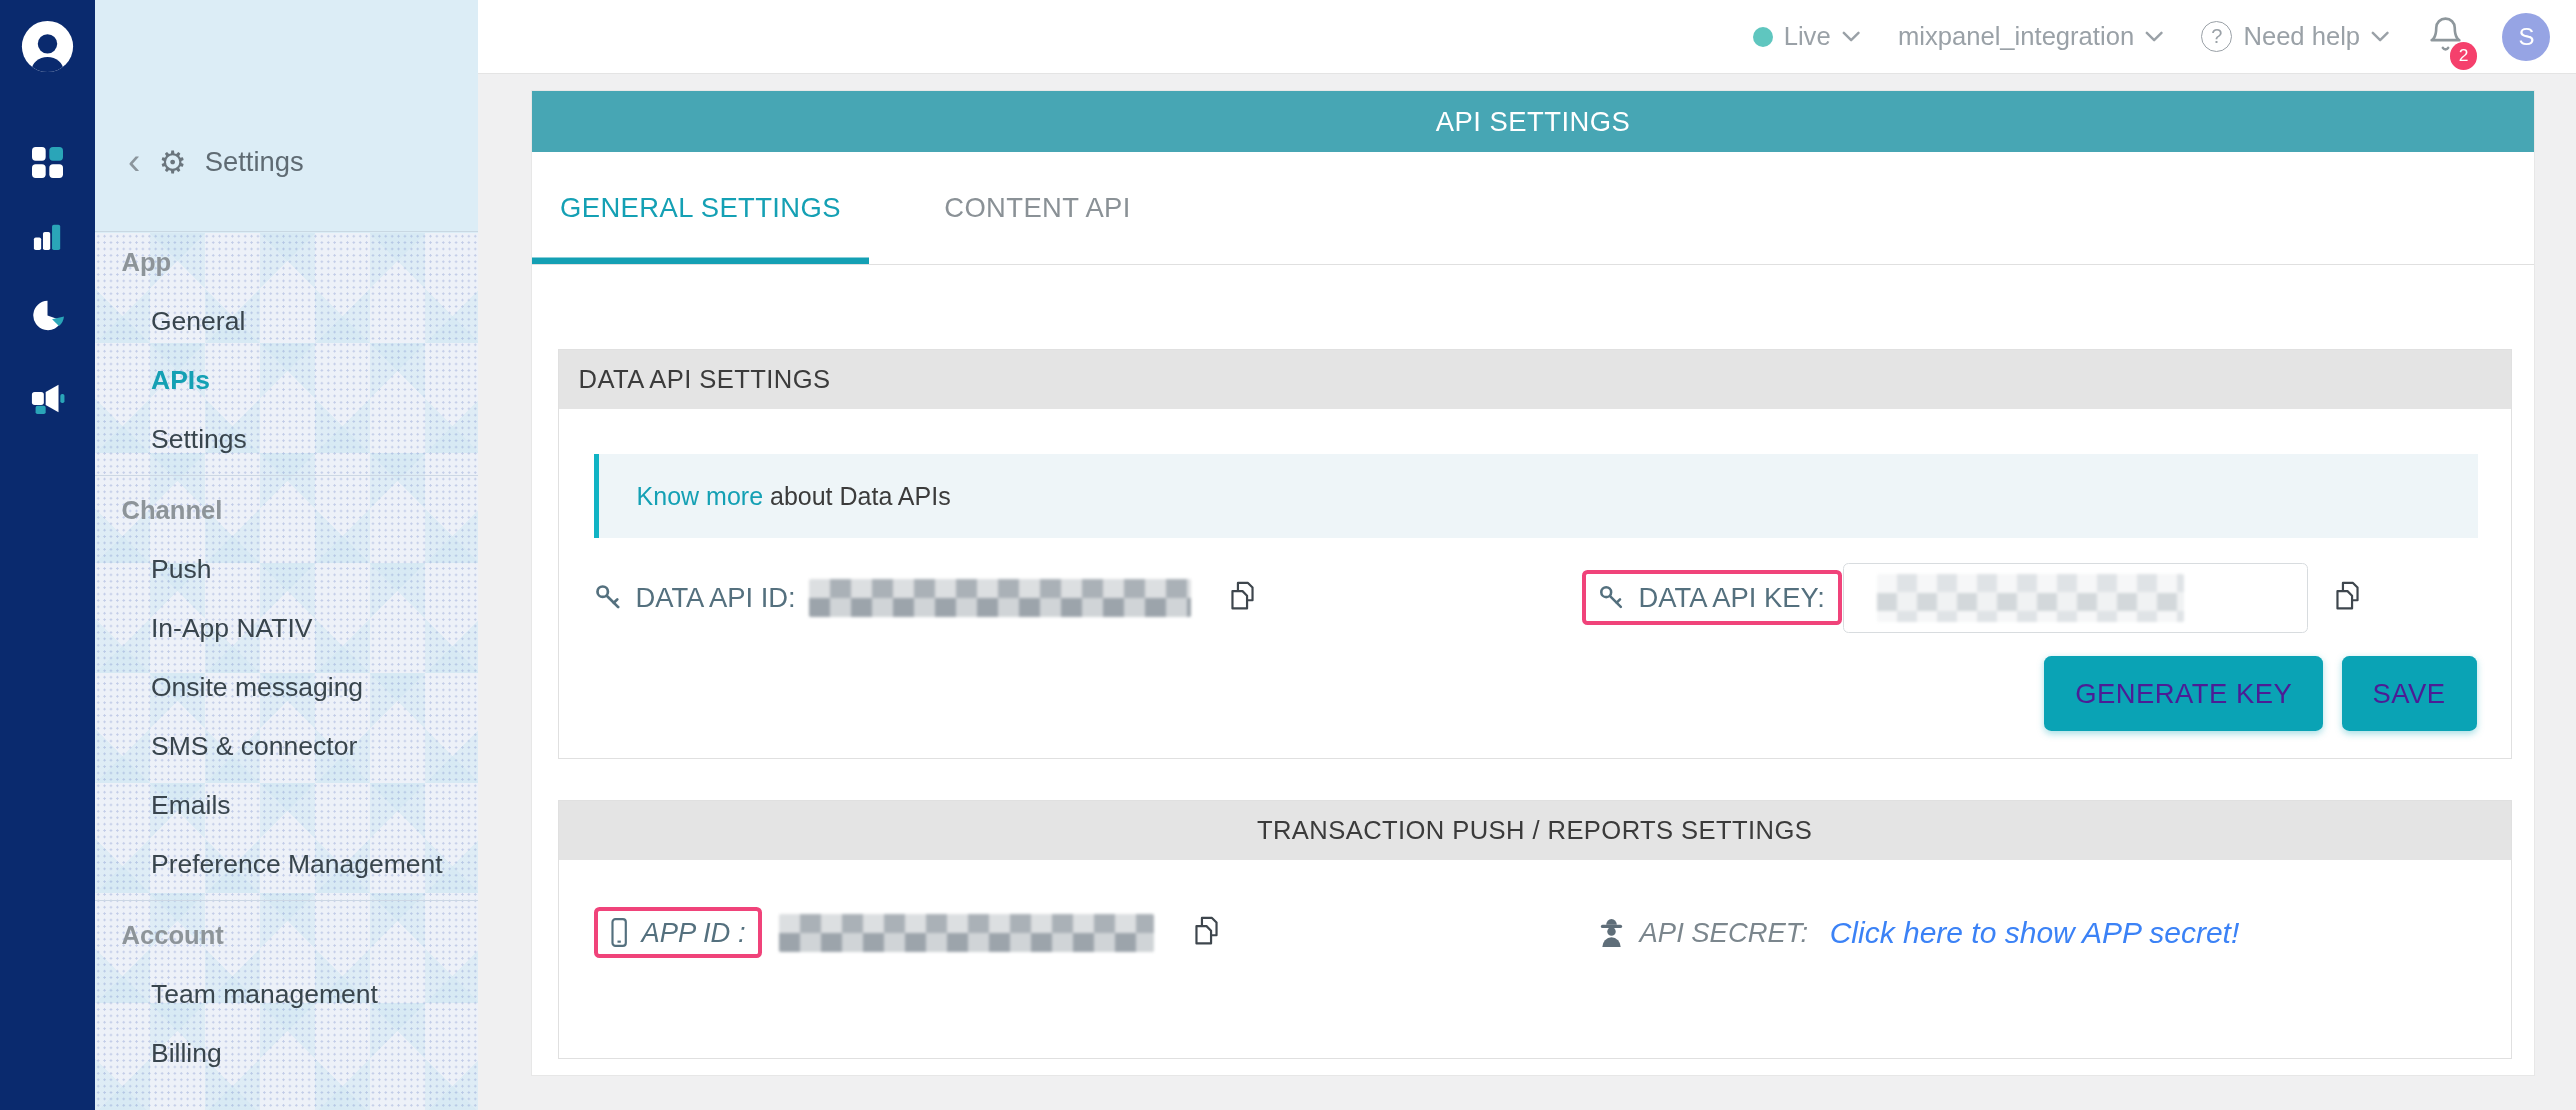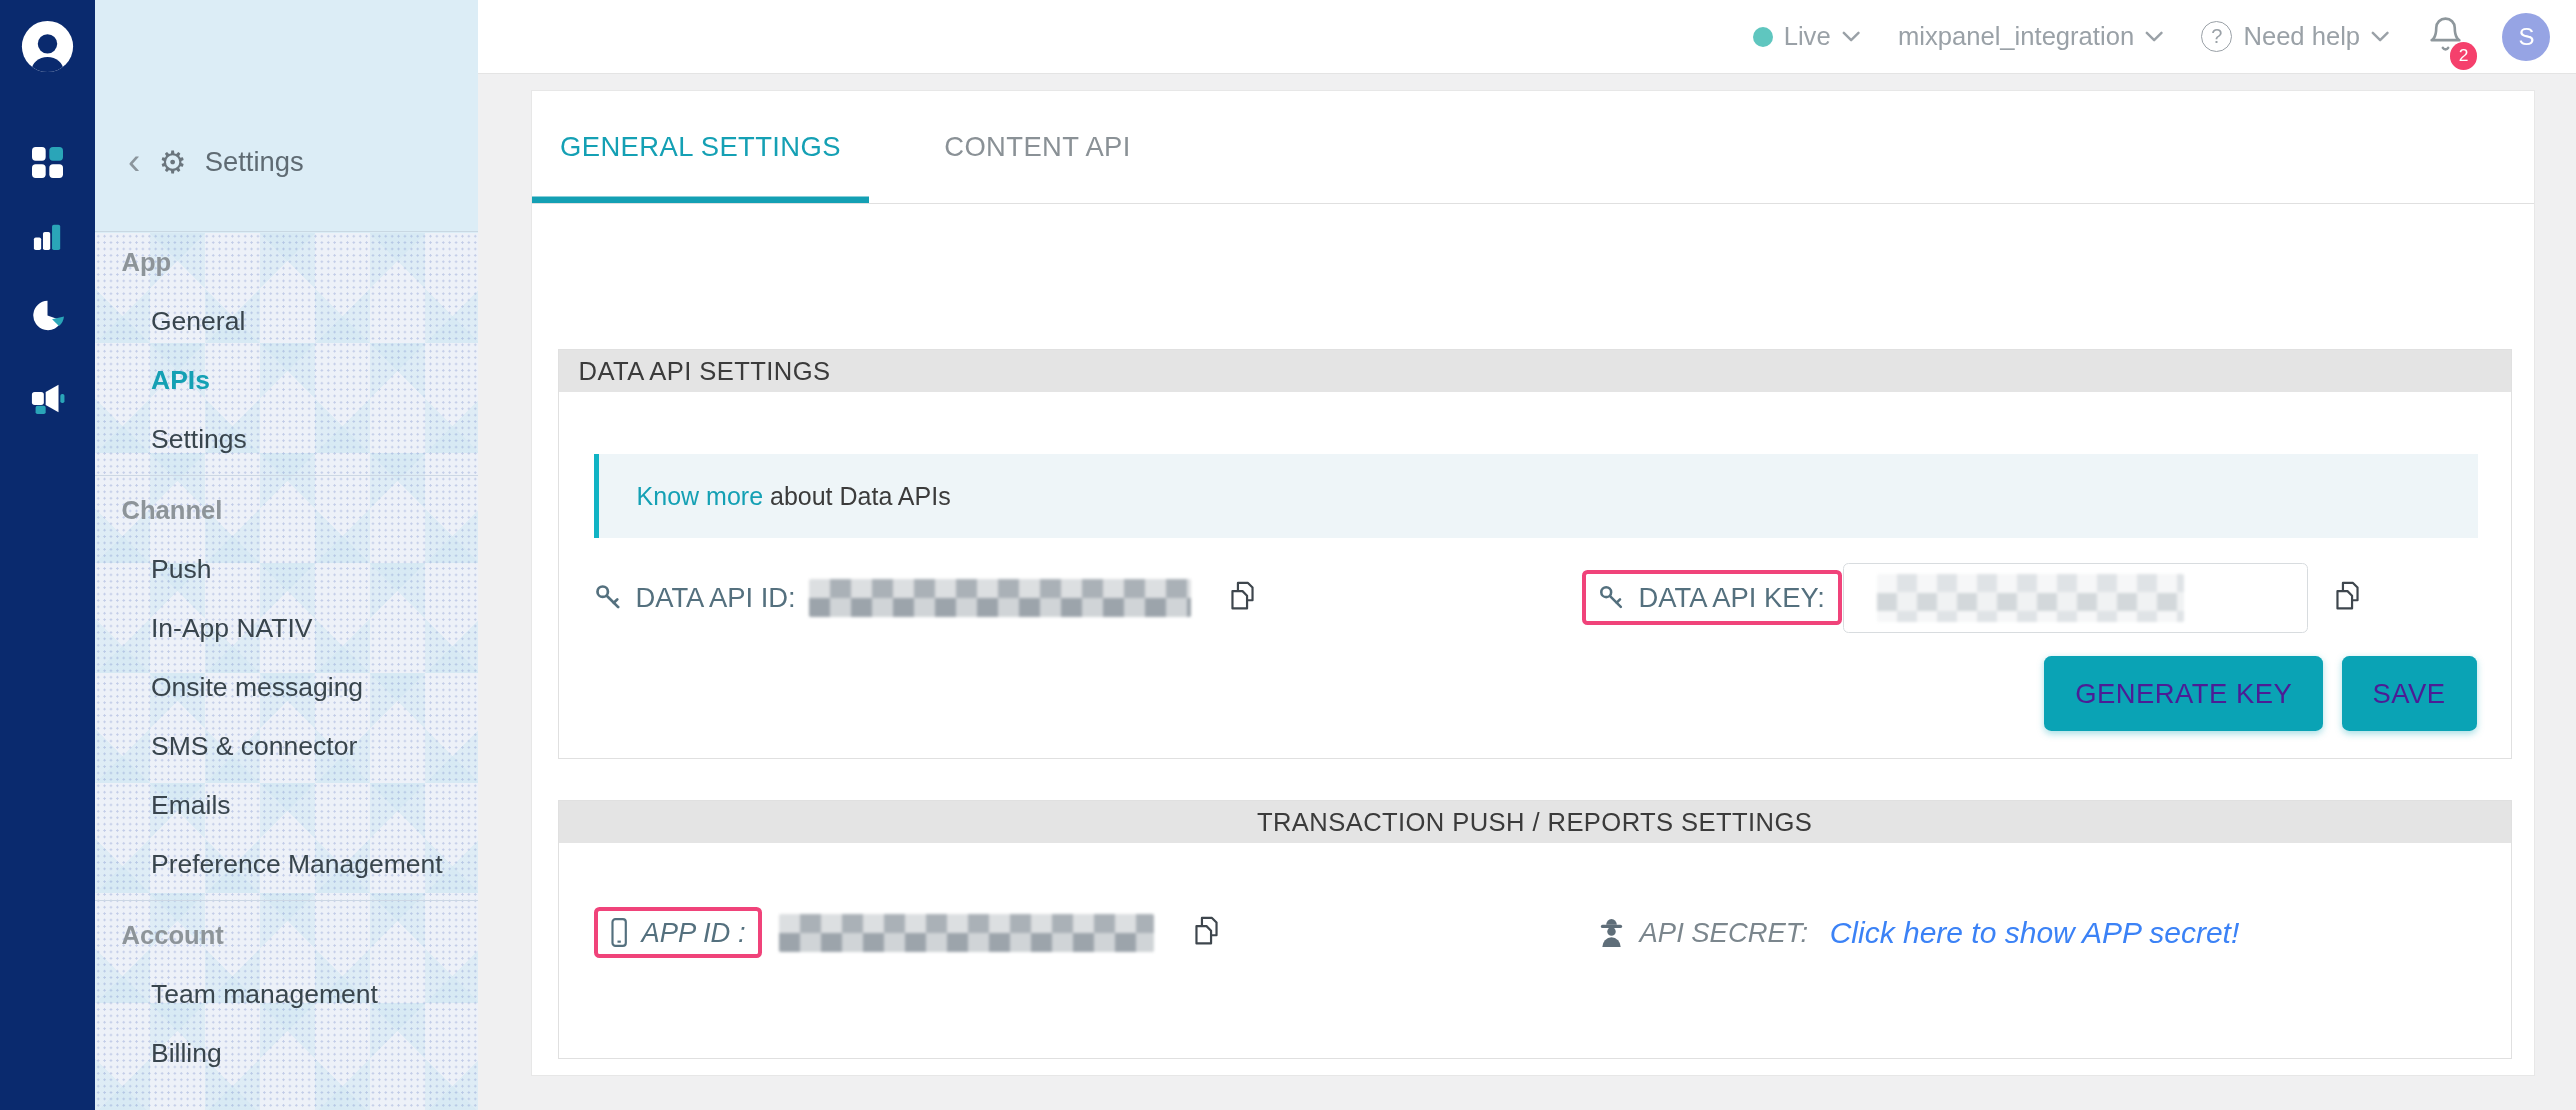--- a/index.html
+++ b/index.html
@@ -47,21 +47,21 @@
   
   #card { position:absolute; left:532px; top:91px; width:2002px; height:984px; background:#fff; box-shadow:0 0 0 0.9px #e6e6e6; }
   #titlebar { height:61px; background:#47a6b4; display:flex; align-items:center; justify-content:center; color:#fff; font-size:27.4px; letter-spacing:0.5px; }
   #tabs { height:113px; border-bottom:0.9px solid #e0e0e0; display:flex; }
   .tab { width:337px; display:flex; align-items:center; justify-content:center; font-size:27.4px; letter-spacing:0.4px; color:#8a9196; cursor:pointer; }
   .tab.active { color:#14a0b4; box-shadow:inset 0 -6.4px 0 #14a0b4; }
 
   .section { position:absolute; left:25.6px; width:1954px; border:0.9px solid #e0e0e0; background:#fff; }
   #sec1 { top:258px; height:410px; }
   #sec2 { top:709px; height:259px; }
-  .sec-head { height:42px; background:#e4e4e4; display:flex; align-items:center; font-size:25.6px; color:#3b3b3b; letter-spacing:0.4px; }
+  .sec-head { height:59px; background:#e4e4e4; display:flex; align-items:center; font-size:25.6px; color:#3b3b3b; letter-spacing:0.4px; }
   .sec-head.left { padding-left:20px; }
   .sec-head.center { justify-content:center; }
 
   #infobar { position:absolute; left:35px; right:33px; top:104px; height:84px; background:#eef5f8; border-left:5.5px solid #10b3c4; display:flex; align-items:center; padding-left:38px; font-size:25px; color:#3b3b3b; }
   #infobar .link { color:#14a0b4; cursor:pointer; white-space:pre; }
   #infobar .rest { white-space:pre; }
 
   .field-row { position:absolute; left:35px; right:33px; display:flex; align-items:center; }
   #row-api { top:209px; height:77px; }
   #row-app { top:106px; height:51px;font-style:italic; }
@@ -191,20 +191,21 @@
     <svg width="37" height="38" viewBox="0 0 24 24" fill="none" stroke="#8e979c" stroke-width="1.7" stroke-linecap="round" stroke-linejoin="round">
       <path d="M18 8a6 6 0 0 0-12 0c0 7-3 8-3 8h18s-3-1-3-8"></path>
       <path d="M13.7 21a2 2 0 0 1-3.4 0"></path>
     </svg>
     <span class="badge">2</span>
   </div>
   <div class="avatar">S</div>
 </div>
 
 <div id="card">
+  <div id="titlebar">API SETTINGS</div>
 
   <div id="tabs">
     <div class="tab active">GENERAL SETTINGS</div>
     <div class="tab">CONTENT API</div>
   </div>
 
   <div class="section" id="sec1">
     <div class="sec-head left">DATA API SETTINGS</div>
 
     <div id="infobar">

